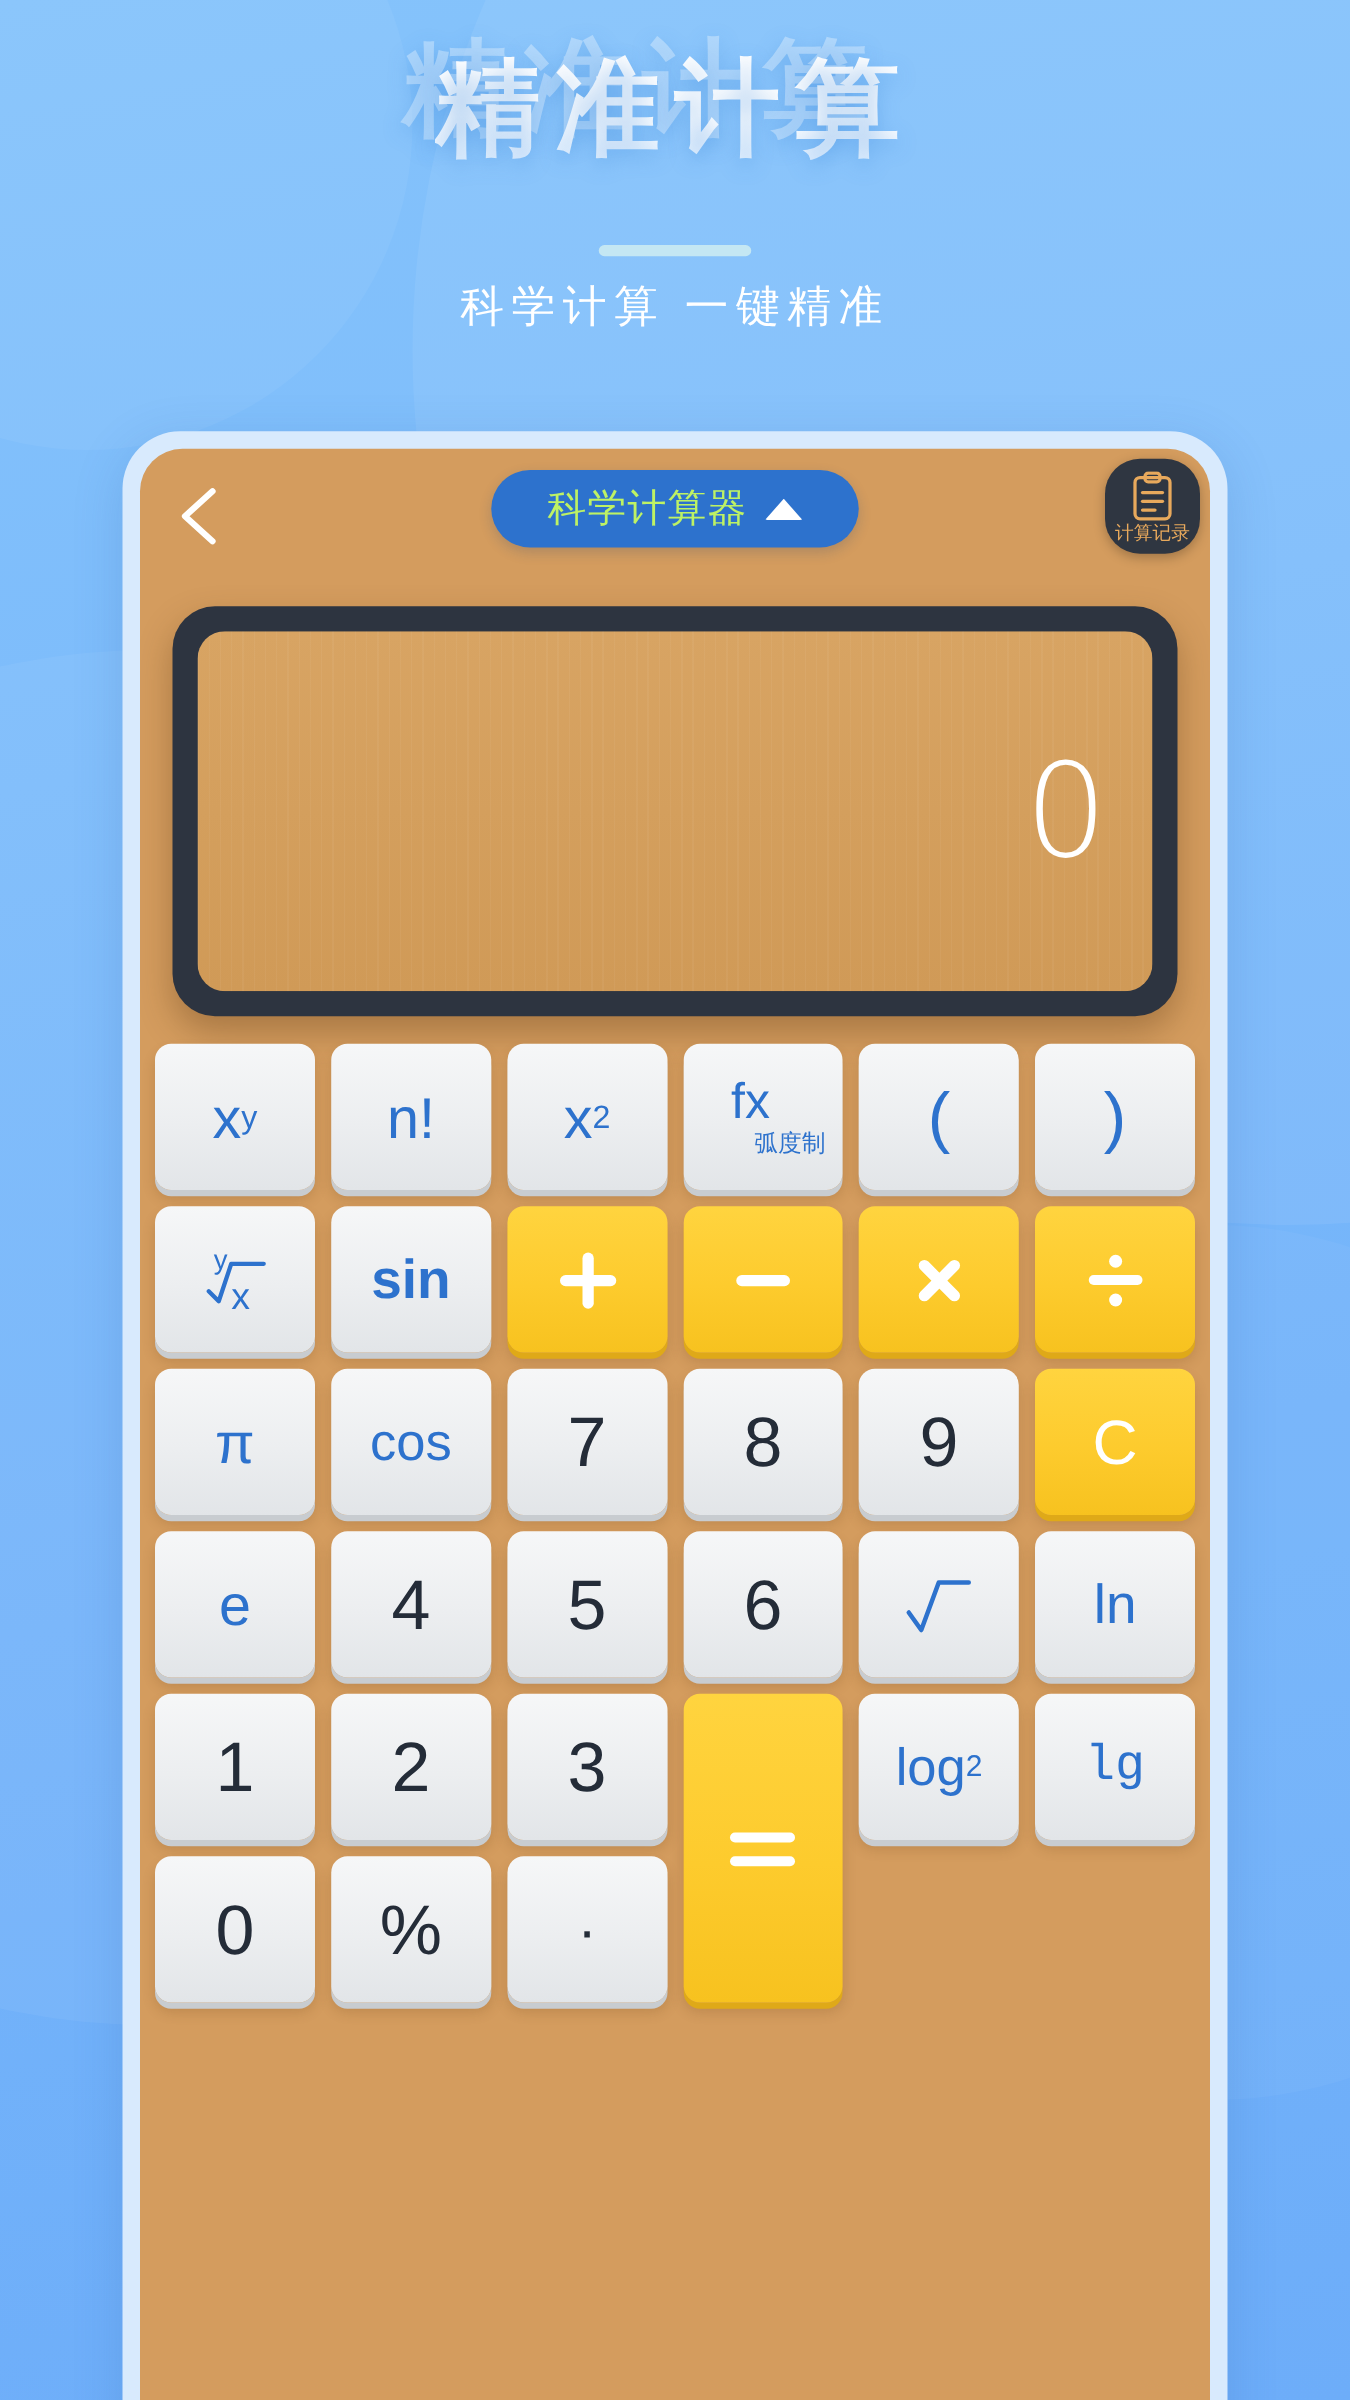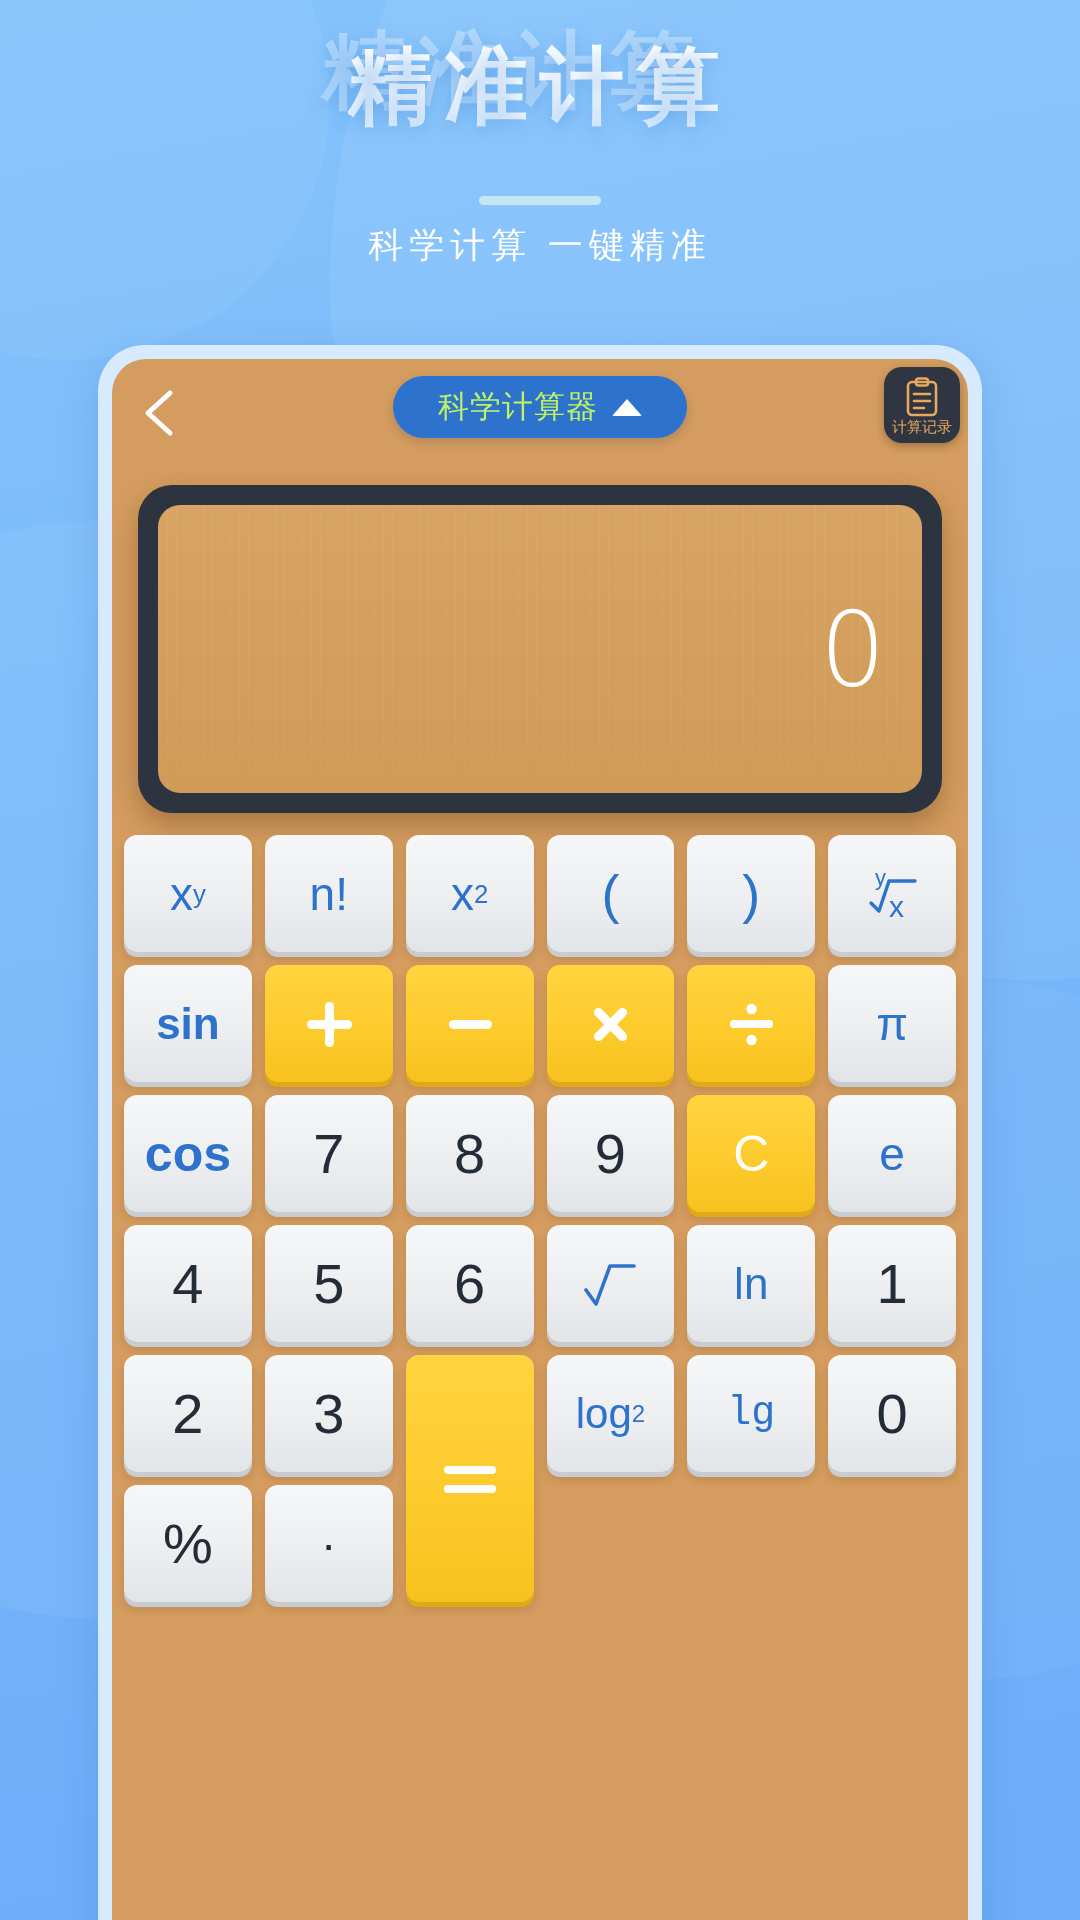--- a/index.html
+++ b/index.html
@@ -182,21 +182,21 @@
     border-bottom: 17px solid #ffffff;
     border-radius: 2px;
   }
 
   .record-btn {
     position: absolute;
     right: 8px;
     top: 8px;
     width: 76px;
     height: 76px;
-    border-radius: 18px;
+    border-radius: 28px;
     background: #2f3641;
     display: flex;
     flex-direction: column;
     align-items: center;
     justify-content: center;
     gap: 2px;
     box-shadow: 0 3px 9px rgba(0,0,0,0.25);
   }
   .record-icon { width: 34px; height: 40px; }
   .record-label {
@@ -356,20 +356,24 @@
             <span class="sup">y</span>
           </div>
           <div class="key fn">
             <span>n!</span>
           </div>
           <div class="key fn">
             <span>x</span>
             <span class="sup">2</span>
           </div>
           <div class="key fn">
+            <span style="font-size: 40px; position: relative; top: -12px; left: -10px;">fx</span>
+            <span class="key-sub" style="bottom: 24px; right: 14px;">弧度制</span>
+          </div>
+          <div class="key fn">
             <span style="font-size: 54px;">(</span>
           </div>
           <div class="key fn">
             <span style="font-size: 54px;">)</span>
           </div>
           <div class="key fn">
             <svg width="62" height="70" viewBox="0 0 62 70">
               <text x="14" y="26" font-size="22" fill="#2d72cd" font-family="Liberation Sans, sans-serif">y</text>
               <path d="M10 44 L18 52 L28 22 L54 22" fill="none" stroke="#2d72cd" stroke-width="3.4" stroke-linecap="round" stroke-linejoin="round"></path>
               <text x="28" y="58" font-size="30" fill="#2d72cd" font-family="Liberation Sans, sans-serif">x</text>
@@ -399,21 +403,21 @@
             <svg class="op-glyph" width="56" height="56" viewBox="0 0 56 56">
               <rect x="7" y="24" width="43" height="8" rx="4" fill="#ffffff"></rect>
               <circle cx="28.5" cy="13" r="5.2" fill="#ffffff"></circle>
               <circle cx="28.5" cy="44" r="5.2" fill="#ffffff"></circle>
             </svg>
           </div>
           <div class="key fn">
             <span>π</span>
           </div>
           <div class="key fn">
-            <span style="font-size: 50px; font-weight: bold;">cos</span>
+            <span style="font-size: 42px;">cos</span>
           </div>
           <div class="key num">
             <span>7</span>
           </div>
           <div class="key num">
             <span>8</span>
           </div>
           <div class="key num">
             <span>9</span>
           </div>

